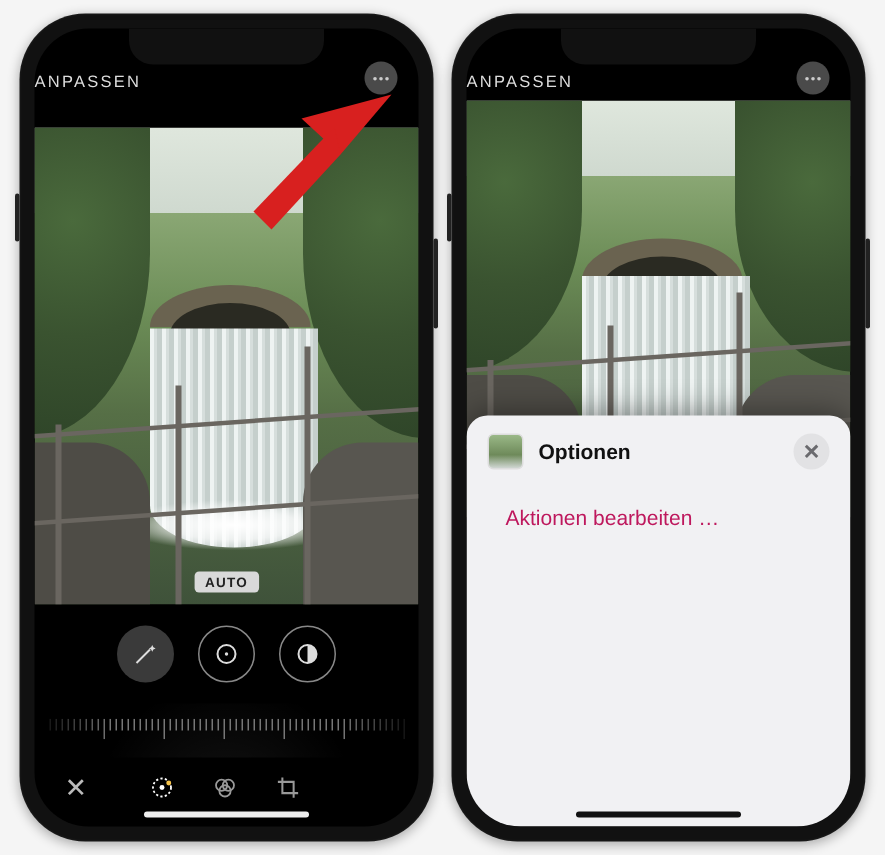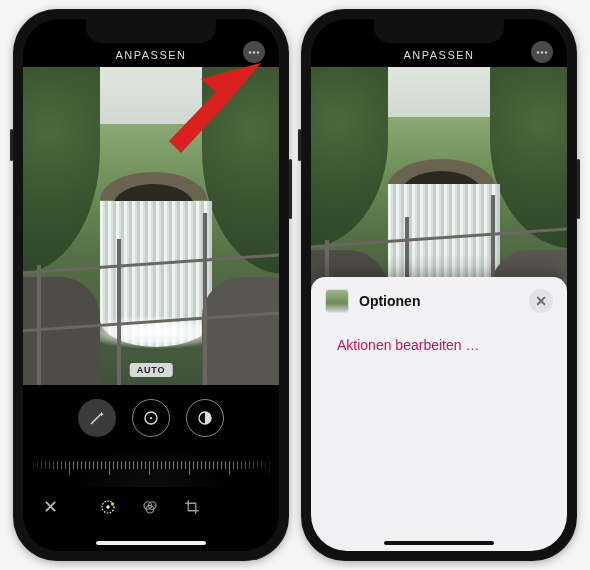--- a/index.html
+++ b/index.html
@@ -58,21 +58,20 @@
     width:110px; height:4px;
     border-radius:3px;
     z-index:40;
   }
 
   
   .hdr {
     height:48px;
     display:flex;
     align-items:flex-end;
-    justify-content:center;
     position:relative;
     color:#ddd;
     font-size:11px;
     letter-spacing:1.5px;
     font-weight:500;
     padding-bottom:6px;
   }
   .more-btn {
     position:absolute;
     right:14px;
@@ -80,21 +79,21 @@
     width:22px; height:22px;
     border-radius:50%;
     background:#4a4a4a;
     display:flex;
     align-items:center;
     justify-content:center;
   }
   .more-btn svg { width:12px; height:3px; fill:#ccc; }
 
   .photo {
-    margin-top:0;
+    margin-top:18px;
     height:318px;
     position:relative;
     overflow:hidden;
   }
   
   .sky {
     position:absolute; inset:0;
     background: linear-gradient(#dfe7dd 0%, #cfd9cf 18%, #8aa774 18%, #6b8c56 40%, #566f46 60%, #3f523a 100%);
   }
   .foliage-l, .foliage-r {

